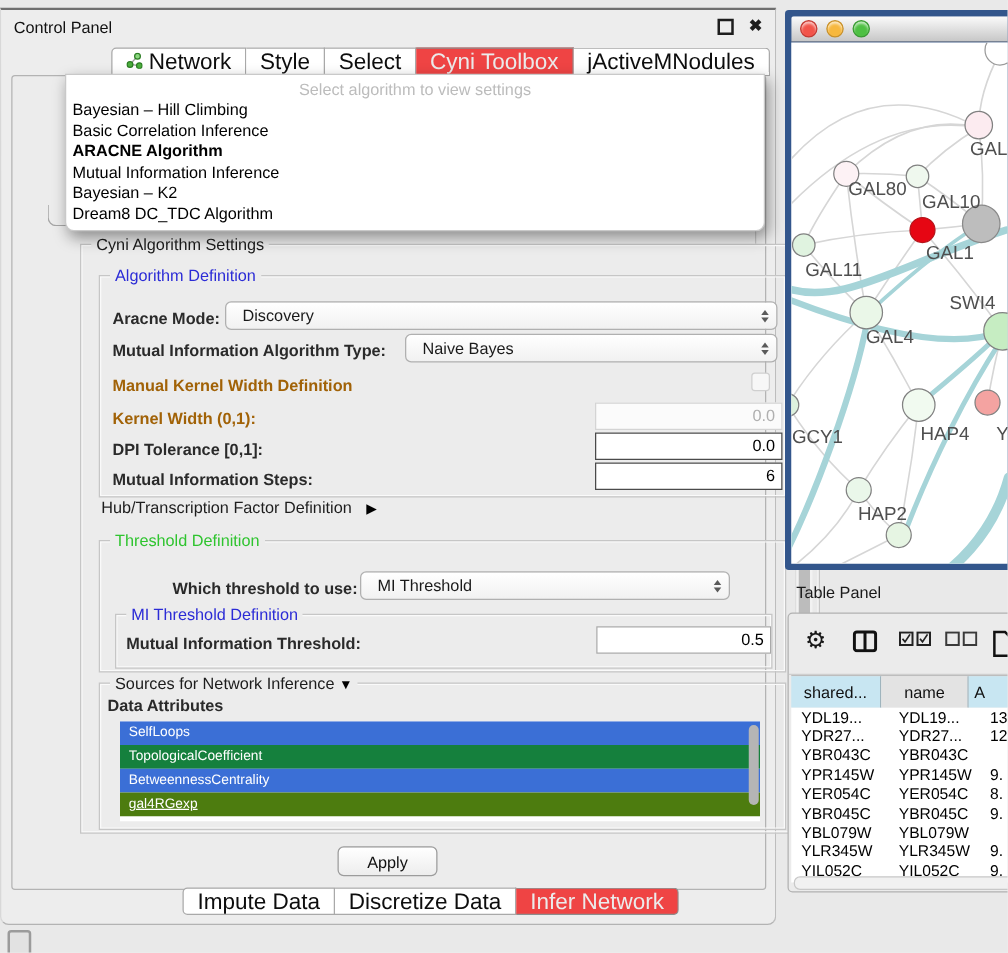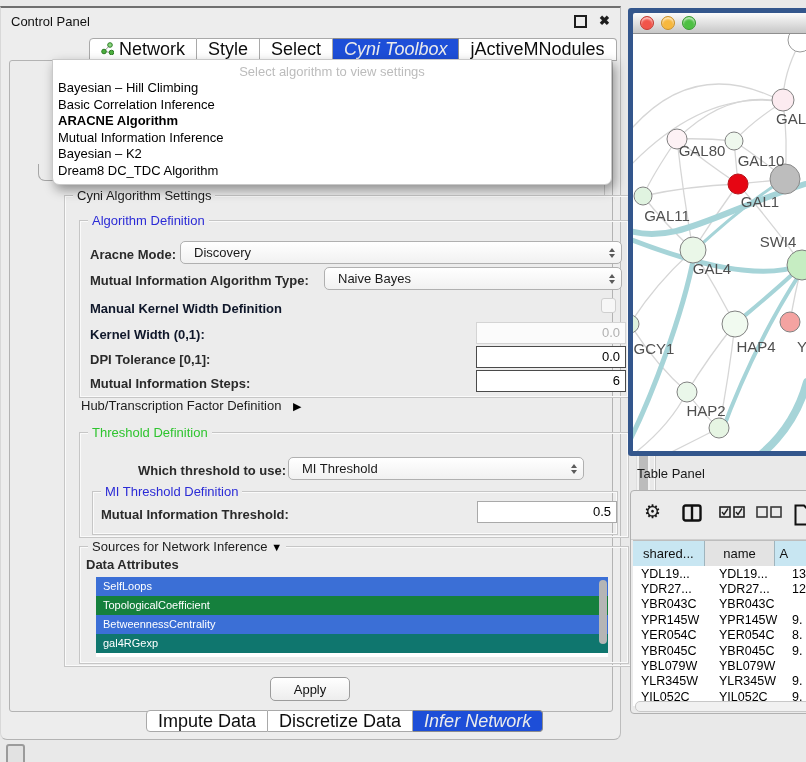--- a/index.html
+++ b/index.html
@@ -17,42 +17,42 @@
   }
   .cp-titlebar{height:26px;display:flex;align-items:center;padding:0 10px;font-size:13px;color:#111;}
   .cp-title{flex:1;}
   .float-icon{width:9px;height:9px;border:2px solid #1d1d1d;margin-right:12px;background:#ededed;}
   .close-icon{font-size:13px;font-weight:bold;color:#1d1d1d;line-height:12px;}
   .cp-tabs{position:absolute;left:88px;top:30px;display:flex;height:23px;z-index:3;}
   .cp-tab{background:#fff;border:1px solid #a9a9a9;border-left:none;padding:0 11px;font-size:18px;
     line-height:21px;display:flex;align-items:center;gap:5px;color:#0d0d0d;white-space:nowrap;}
   .cp-tab:first-child{border-left:1px solid #a9a9a9;border-radius:4px 0 0 0;}
   .cp-tab:last-child{border-radius:0 4px 0 0;}
-  .cp-tab.sel{background:#1d4ed8;color:#ebebeb;border-color:#8d8d8d;font-style:italic;}
+  .cp-tab.sel{background:#ef4444;color:#ebebeb;border-color:#8d8d8d;}
   .cp-main{position:absolute;left:8px;top:52px;width:602px;height:650px;background:#ececec;
     border:1px solid #b3b3b3;border-radius:3px;}
   
   .behind-combo{position:absolute;left:548px;top:37px;width:50px;height:28px;border:2px solid #79a5e6;
     border-radius:6px;background:#fff;z-index:1;}
   .behind-field{position:absolute;left:28px;top:103px;width:520px;height:16px;border:1px solid #a6a6a6;
     border-top:none;border-radius:0 0 7px 7px;z-index:1;}
   .behind-vline{position:absolute;left:594px;top:8px;height:126px;border-left:1px solid #c6c6c6;z-index:0;}
   
   .algo-popup{position:absolute;left:10px;top:-2px;width:558px;background:#fff;
     border:1px solid #c9c9c9;border-radius:0 0 7px 7px;box-shadow:3px 5px 12px rgba(0,0,0,.40);
     z-index:6;padding:3px 0 5px;margin-left:32px;}
   .dd-placeholder{text-align:center;color:#bcbcbc;font-size:13px;height:17px;line-height:17px;}
   .dd-item{font-size:13px;height:16.5px;line-height:16.5px;padding-left:5px;color:#000;}
   .dd-item.bold{font-weight:bold;}
   
   .group{position:absolute;border:1px solid #c6c6c6;box-shadow:inset 0 0 0 1px #fafafa;}
   .group-title{position:absolute;top:-8px;left:8px;background:#ececec;padding:0 4px;font-size:13px;
     color:#1c1c1c;white-space:nowrap;}
   .flabel{position:absolute;font-size:13px;font-weight:bold;color:#2a2a2a;white-space:nowrap;}
-  .flabel.dis{color:#0f172a;}
+  .flabel.dis{color:#a16207;}
   .plain-label{position:absolute;font-size:13px;color:#1d1d1d;white-space:nowrap;}
   .combo{position:absolute;height:23px;background:linear-gradient(#ffffff,#f1f1f1);
     border:1px solid #b0b0b0;border-radius:5px;font-size:13px;display:flex;align-items:center;
     padding-left:13px;color:#1a1a1a;box-sizing:border-box;}
   .arrows{position:absolute;right:6px;top:50%;transform:translateY(-50%);display:flex;
     flex-direction:column;gap:2px;}
   .arr-up{width:0;height:0;border-left:3.5px solid transparent;border-right:3.5px solid transparent;
     border-bottom:4px solid #5a5a5a;}
   .arr-dn{width:0;height:0;border-left:3.5px solid transparent;border-right:3.5px solid transparent;
     border-top:4px solid #5a5a5a;}
@@ -229,21 +229,21 @@
         <div class="group-title">
           <span>Sources for Network Inference</span>
           <span class="tri">▼</span>
         </div>
         <div class="flabel" style="left:6px;top:10px;">Data Attributes</div>
         <div class="attr-list" id="attr-list">
 
         <div class="attr-item" style="background: rgb(59, 111, 214);">SelfLoops</div>
             <div class="attr-item" style="background: #15803d;">TopologicalCoefficient</div>
             <div class="attr-item" style="background: rgb(59, 111, 214);">BetweennessCentrality</div>
-            <div class="attr-item" style="background: #0f766e;">gal4RGexp</div>
+            <div class="attr-item" style="background: #4d7c0f; text-decoration: underline;">gal4RGexp</div>
             <div class="list-sb"></div>
           </div>
       </div>
     </div>
 
     <div class="apply-btn">Apply</div>
   </div>
 
   <div class="bottom-tabs">
       <div class="cp-tab">Impute Data</div>

